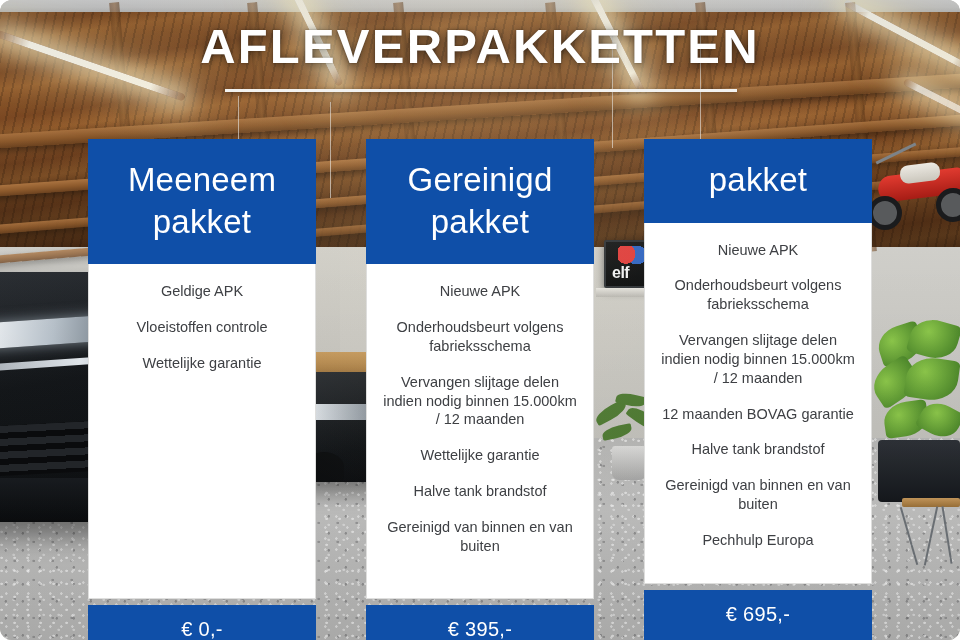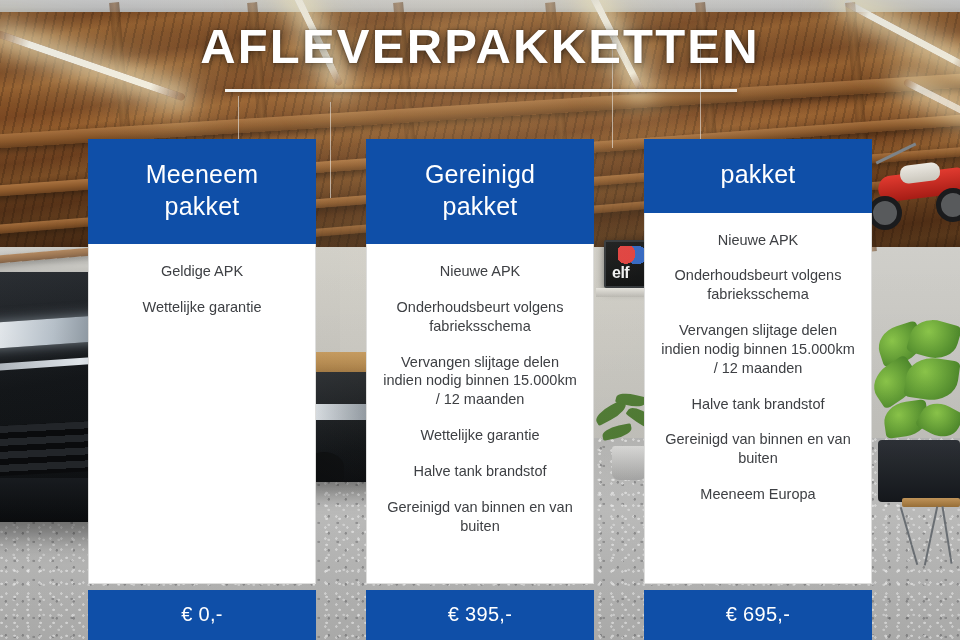--- a/index.html
+++ b/index.html
@@ -10,20 +10,21 @@
     overflow: hidden;
     font-family: "Liberation Sans", sans-serif;
   }
 
   #stage {
     position: relative;
     width: 960px;
     height: 640px;
     overflow: hidden;
     background: #b9b5ac;
+    border-radius: 12px;
   }
 
   
   .bg { position: absolute; inset: 0; overflow: hidden; }
 
   
   .bg-top-strip {
     position: absolute; left: 0; top: 0; width: 960px; height: 12px;
     background: linear-gradient(180deg,#d9dadb 0%,#cfd0d1 60%,#bfc0c1 100%);
   }
@@ -272,21 +273,21 @@
   .card {
     width: 228px;
     display: flex; flex-direction: column;
   }
 
   .card-header {
     background: #0f4fa8;
     color: #ffffff;
     text-align: center;
     padding: 20px 10px 22px;
-    font-size: 25px;
+    font-size: 33px;
     line-height: 1.26;
     font-weight: normal;
     letter-spacing: .2px;
   }
 
   .card-body {
     background: #ffffff;
     border: 1px solid #dededd;
     border-top: none;
     flex: 1 1 auto;
@@ -414,20 +415,21 @@
 
     <div class="cards">
 
       <div class="card c1">
         <div class="card-header">
           <div>Meeneem</div>
           <div>pakket</div>
         </div>
         <div class="card-body">
           <div class="feature">Geldige APK</div>
+          <div class="feature">Vloeistoffen controle</div>
           <div class="feature">Wettelijke garantie</div>
         </div>
         <div class="card-footer">€ 0,-</div>
       </div>
 
       <div class="card c2">
         <div class="card-header">
           <div>Gereinigd</div>
           <div>pakket</div>
         </div>
@@ -443,22 +445,23 @@
       </div>
 
       <div class="card c3">
         <div class="card-header">
           <div>pakket</div>
         </div>
         <div class="card-body">
           <div class="feature">Nieuwe APK</div>
           <div class="feature">Onderhoudsbeurt volgens fabrieksschema</div>
           <div class="feature">Vervangen slijtage delen indien nodig binnen 15.000km / 12 maanden</div>
+          <div class="feature">12 maanden BOVAG garantie</div>
           <div class="feature">Halve tank brandstof</div>
           <div class="feature">Gereinigd van binnen en van buiten</div>
-          <div class="feature">Meeneem Europa</div>
+          <div class="feature">Pechhulp Europa</div>
         </div>
         <div class="card-footer">€ 695,-</div>
       </div>
 
     </div>
   </div>
 </div>
 
 </body></html>

